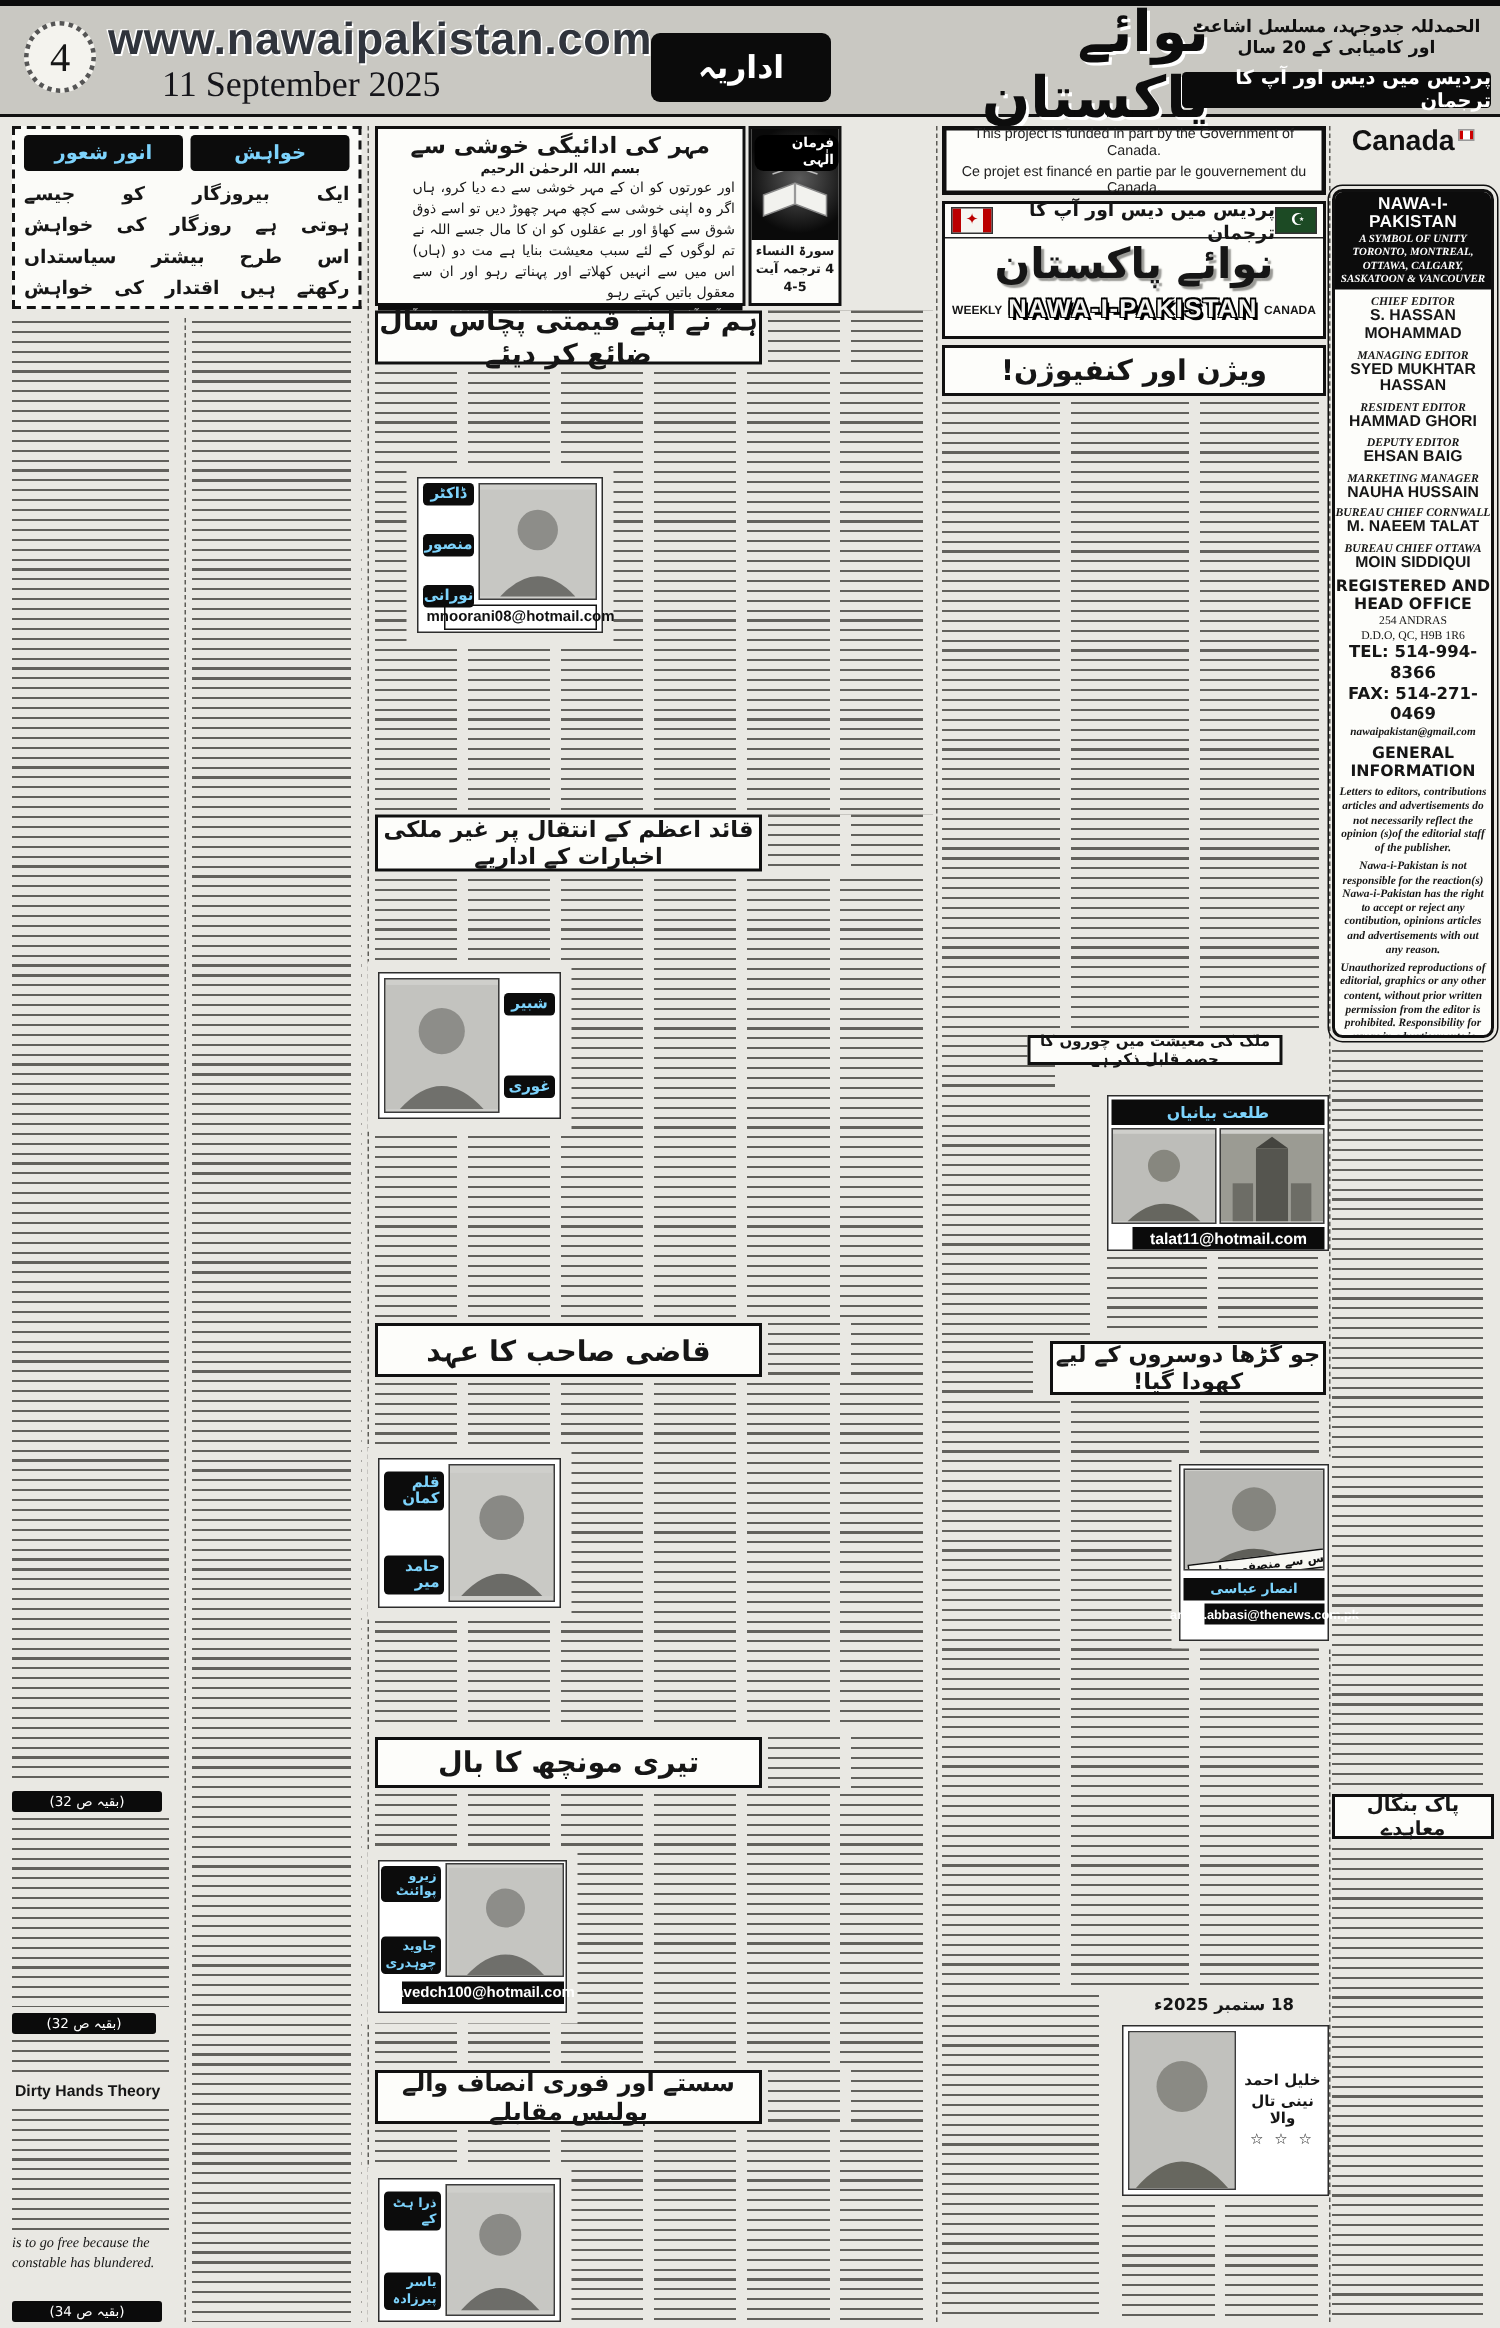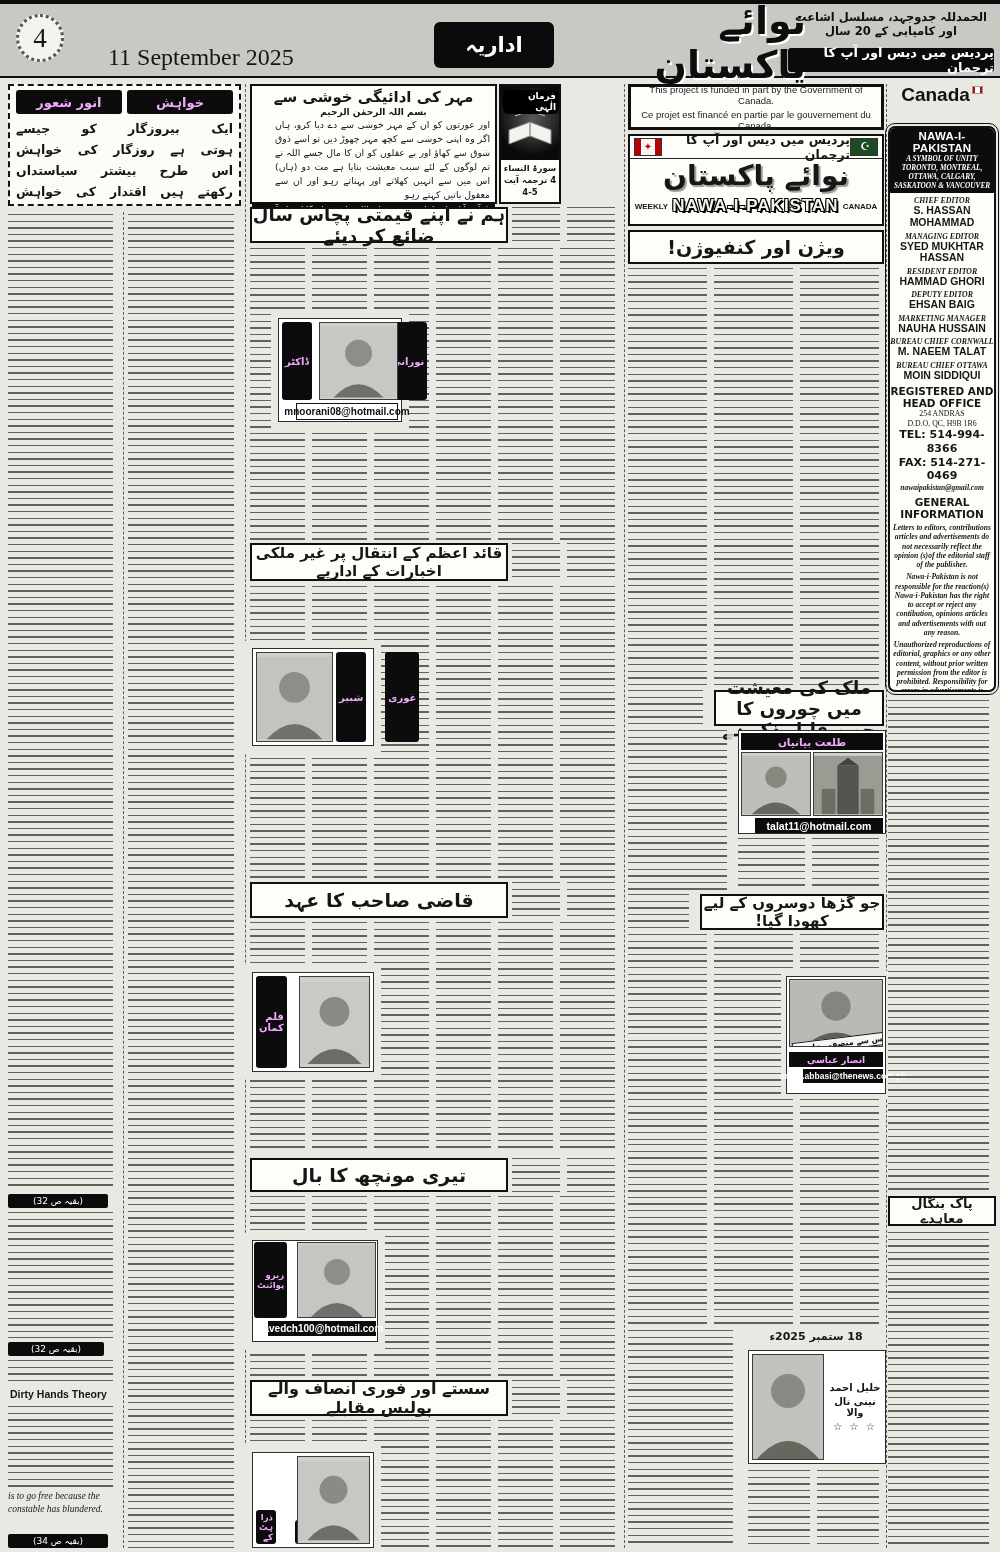--- a/index.html
+++ b/index.html
@@ -26,21 +26,21 @@
   #site{left:72px;top:6px;font-size:30px;font-weight:bold;letter-spacing:.5px;color:#30343c;
         text-shadow:1px 1px 0 #fff,-1px -1px 0 #fff;}
   #hdate{left:108px;top:40px;font-size:24px;color:#15151a;}
   #editorial{left:434px;top:18px;width:120px;height:46px;background:#0b0b0b;border-radius:6px;
              color:#fff;display:flex;align-items:center;justify-content:center;font-size:21px;font-weight:bold;}
   #masthead{left:556px;top:12px;width:250px;height:54px;display:flex;align-items:center;justify-content:center;
             font-size:38px;font-weight:bold;color:#0d0d0d;text-shadow:2px 2px 0 #fff;}
   #tagtop{left:788px;top:6px;width:206px;font-size:11.5px;font-weight:bold;text-align:center;color:#101010;}
   #tagbottom{left:788px;top:44px;width:206px;height:24px;background:#0b0b0b;color:#fff;font-size:13px;
              font-weight:bold;display:flex;align-items:center;justify-content:center;border-radius:3px;}
-  .chip{background:#0c0c0c;color:#f0abfc;font-weight:bold;display:flex;align-items:center;justify-content:center;
+  .chip{background:#0c0c0c;color:#7dd3fc;font-weight:bold;display:flex;align-items:center;justify-content:center;
         border-radius:3px;padding:1px 3px;}
   .photo{background:#cfcfcb;border:1px solid #3c3c3c;overflow:hidden;display:flex;align-items:flex-end;justify-content:center;}
   .photo svg{display:block;}
   .pframe{background:#fff;border:1px solid #2d2d2d;box-shadow:0 0 0 7px var(--paper);}
   .emailbar{background:#0b0b0b;color:#fff;font-weight:bold;font-family:"Liberation Sans",sans-serif;
             display:flex;align-items:center;justify-content:center;margin-left:14px;}
   .vline{border-left:1px dashed #5c5b56;width:0;}
   .contbar{background:#0b0b0b;color:#fff;font-size:9px;display:flex;align-items:center;justify-content:center;border-radius:2px;}
 
   
@@ -103,35 +103,36 @@
   #infobox .mail{font-size:7.5px;font-weight:bold;font-style:italic;font-family:"Liberation Serif",serif;}
   #infobox .gen{font-size:10.5px;font-weight:bold;margin-top:4px;}
   #infobox .para{font-size:7.6px;font-weight:bold;font-style:italic;font-family:"Liberation Serif",serif;
                  line-height:1.22;margin:3px 3px 0 3px;}
 
   .headline{background:#fdfdfa;border:2px solid #101010;font-weight:bold;display:flex;align-items:center;
             justify-content:center;text-align:center;direction:rtl;}
 
   
   .authbox{display:flex;gap:3px;align-items:stretch;}
-  .authcol{display:flex;flex-direction:row;justify-content:space-around;gap:19px;}
+  .authcol{display:flex;flex-direction:column;justify-content:space-around;gap:19px;}
   .authcol .chip{font-size:10px;padding:2px 3px;}
   .ribbon{position:absolute;background:#f7f7f2;border:1px solid #111;color:#111;font-size:8px;font-weight:bold;
           padding:1px 4px;transform:rotate(-7deg);white-space:nowrap;direction:rtl;}
   .stars{letter-spacing:2px;font-size:10px;text-align:center;}
 </style>
 </head>
 <body>
 
 <div id="page">
 
   <div class="abs" id="topbar"></div>
 
   <div class="abs" id="header">
     <div class="abs" id="pagenum">4</div>
+    <div class="abs eng" id="site">www.nawaipakistan.com</div>
     <div class="abs serif" id="hdate">11 September 2025</div>
     <div class="abs urdu" id="editorial">اداریہ</div>
     <div class="abs urdu" id="masthead">نوائے پاکستان</div>
     <div class="abs urdu" id="tagtop">الحمدللہ جدوجہد، مسلسل اشاعت اور کامیابی کے 20 سال</div>
     <div class="abs urdu" id="tagbottom">پردیس میں دیس اور آپ کا ترجمان</div>
   </div>
 
   <div class="abs vline" style="left:123px;top:212px;height:1336px;"></div>
   <div class="abs vline" style="left:245px;top:84px;height:1464px;"></div>
   <div class="abs vline" style="left:624px;top:84px;height:1464px;"></div>
@@ -291,21 +292,21 @@
       <span class="sm">WEEKLY</span>
       <span class="big">NAWA-I-PAKISTAN</span>
       <span class="sm">CANADA</span>
     </div>
   </div>
 
   <div class="abs headline" style="left:628px;top:230px;width:256px;height:34px;font-size:19px;">ویژن اور کنفیوژن!</div>
   <div class="abs fill" style="left:628px;top:268px;width:256px;height:418px;--cw:86px;"></div>
 
   <div class="abs fill" style="left:628px;top:690px;width:82px;height:36px;--cw:82px;"></div>
-  <div class="abs headline" style="left:714px;top:690px;width:170px;height:36px;font-size:18px;">ملک کی معیشت میں چوروں کا حصہ قابل ذکر ہے</div>
+  <div class="abs headline" style="left:685px;top:690px;width:170px;height:20px;font-size:10px;">ملک کی معیشت میں چوروں کا حصہ قابل ذکر ہے</div>
   <div class="abs fill" style="left:628px;top:730px;width:106px;height:160px;--cw:106px;"></div>
   <div class="abs pframe" style="left:738px;top:730px;width:148px;height:104px;box-shadow:none;padding:2px;">
     <div class="chip urdu" style="height:15px;font-size:10.5px;border-radius:0;">طلعت بیانیاں</div>
     <div style="display:flex;gap:2px;height:64px;margin-top:2px;">
       <div class="photo" style="flex:1;">
         <svg width="70" height="60" viewBox="0 0 70 60">
             <rect width="70" height="60" fill="#bdbdb9"></rect>
             <circle cx="35" cy="22" r="11" fill="#87877f"></circle>
             <path d="M10 60 Q35 36 60 60 Z" fill="#66665f"></path>
           </svg>

